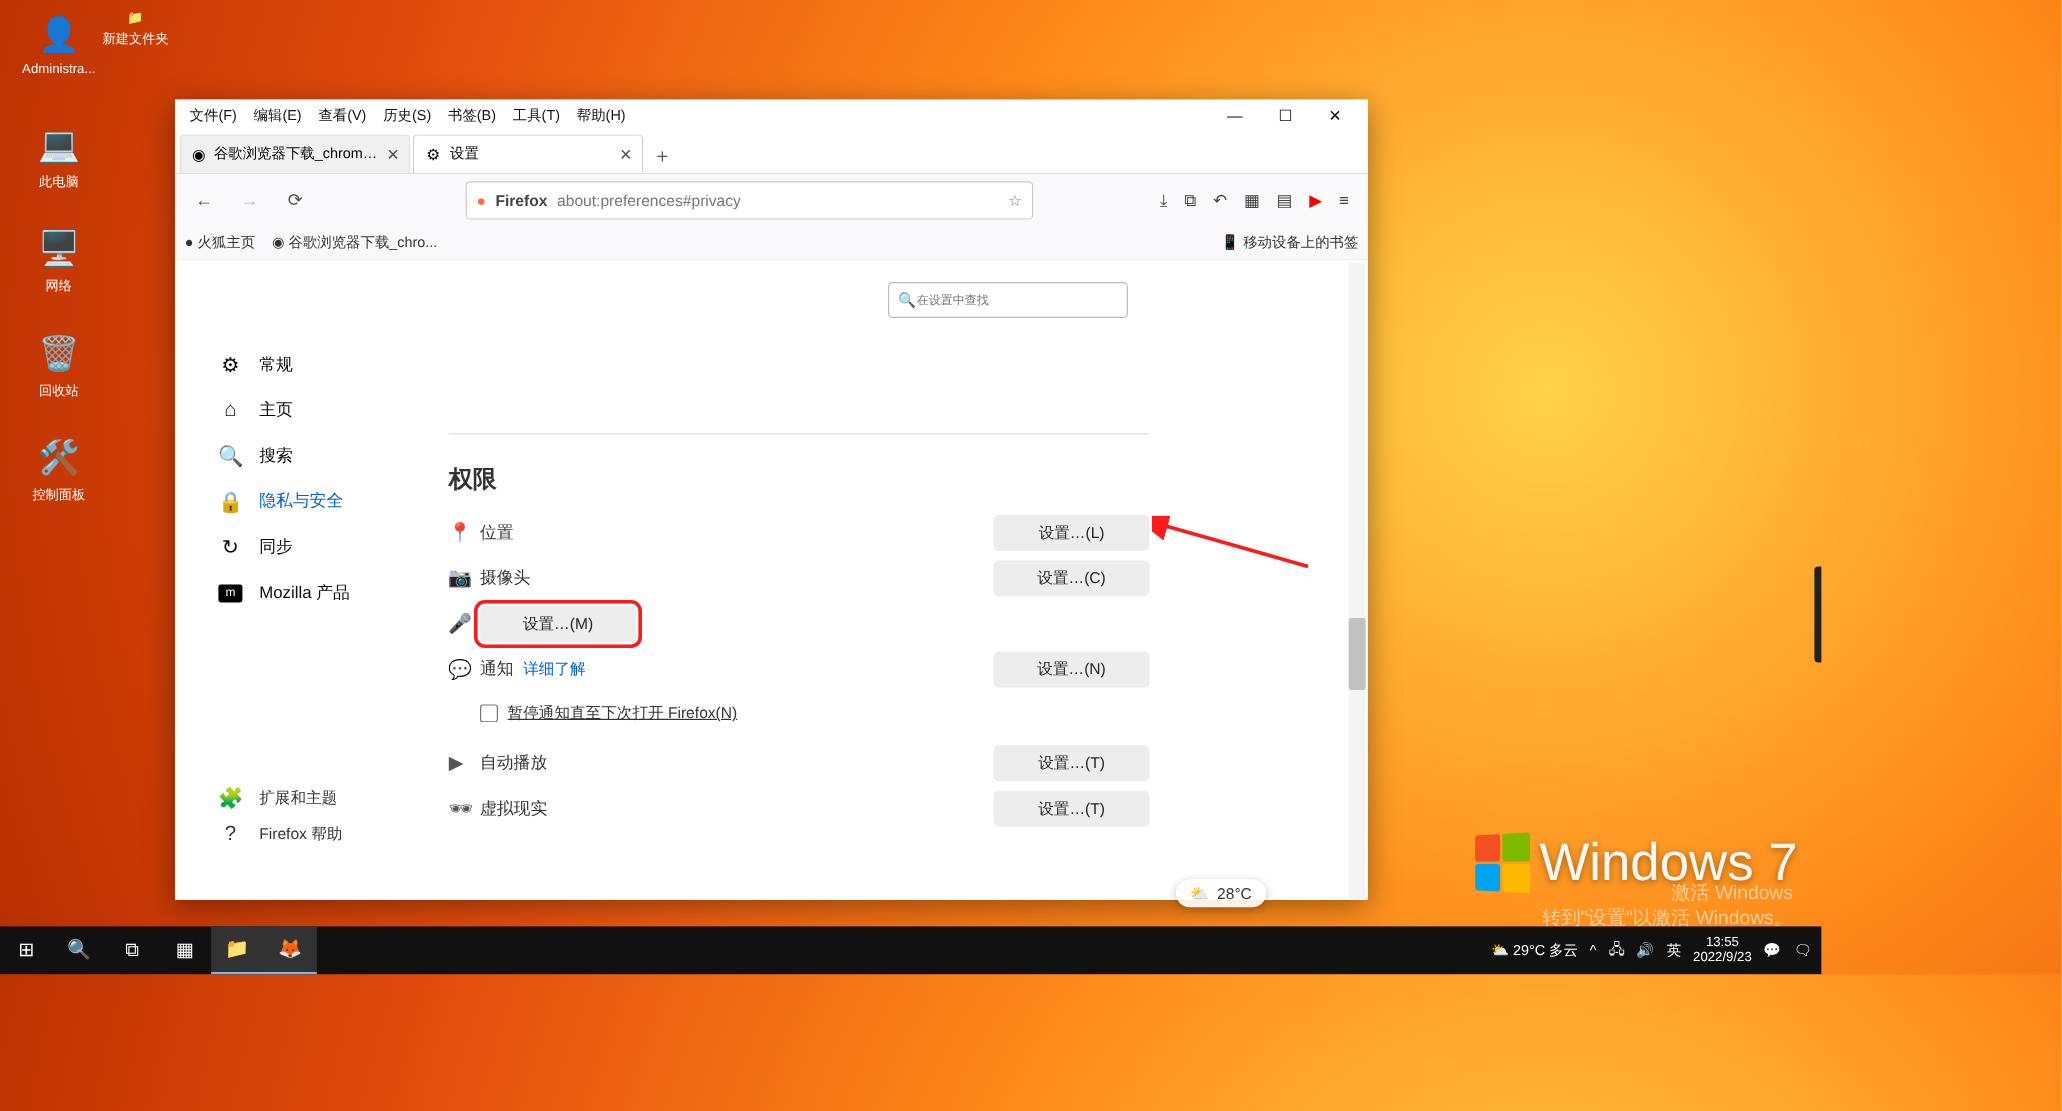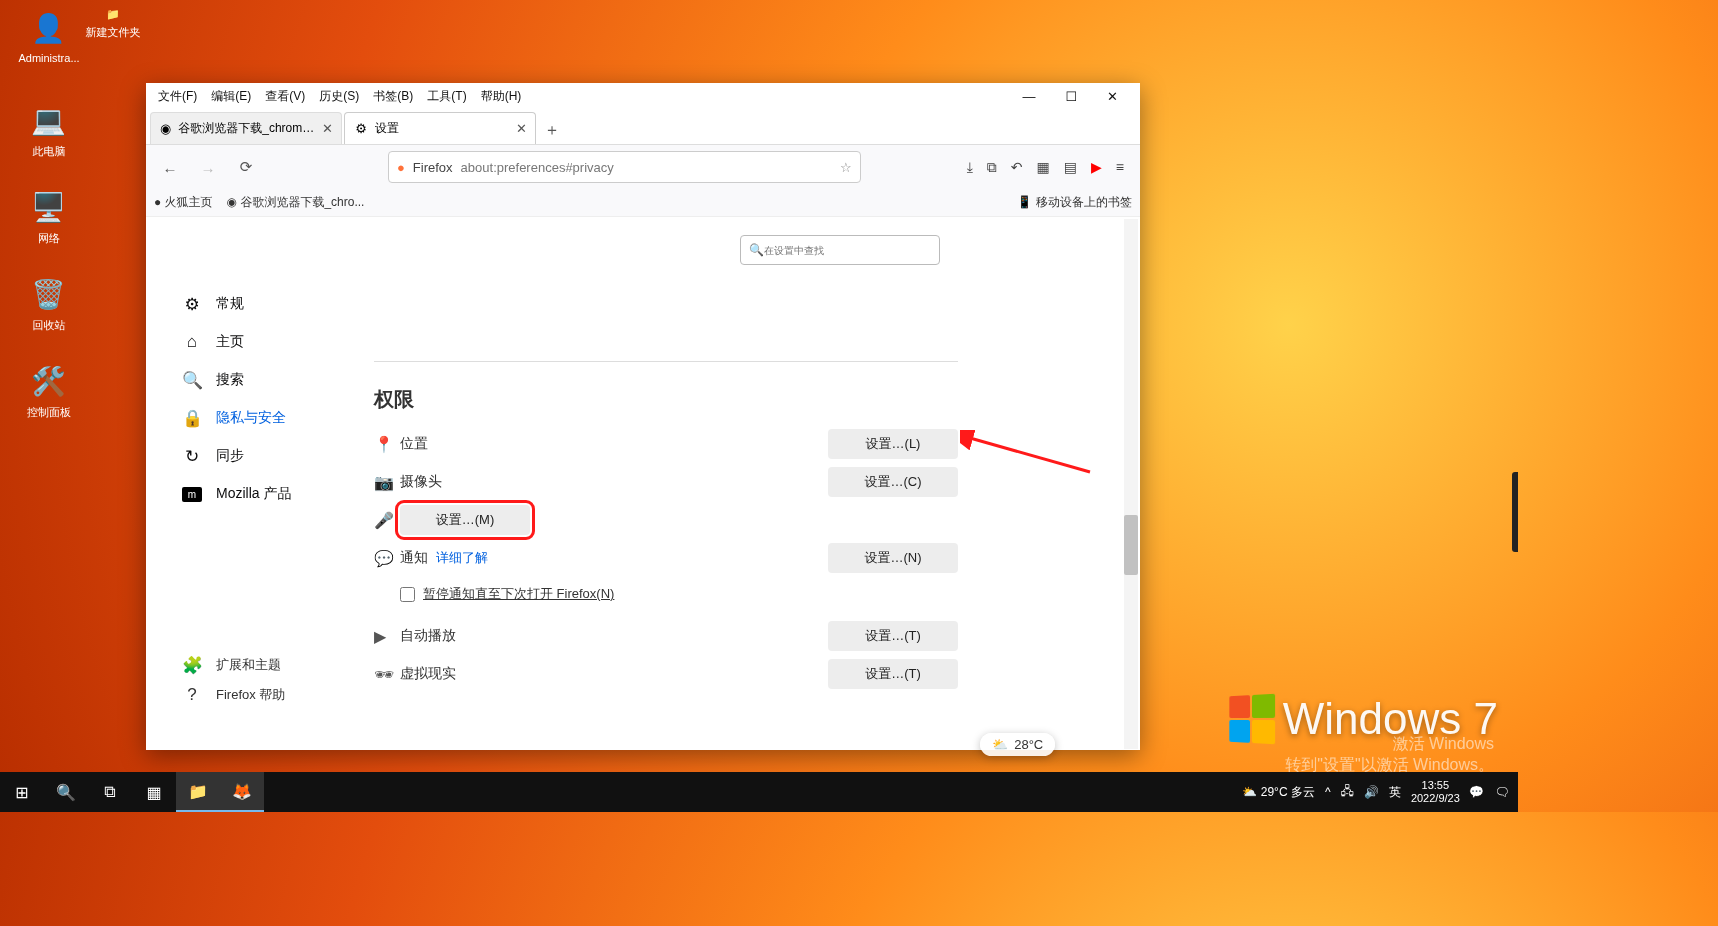--- a/index.html
+++ b/index.html
@@ -137,21 +137,21 @@
     </div>
     <div class="newtab">＋</div>
   </div>
 
   <div class="navbar">
     <div class="nav-btn">←</div>
     <div class="nav-btn" style="color:#bbb">→</div>
     <div class="nav-btn">⟳</div>
     <div class="urlbar">
       <span style="color:#ff7139">●</span>
-      <span style="font-weight:400">Firefox</span>
+      <span style="font-weight:700">Firefox</span>
       <span style="color:#777">about:preferences#privacy</span>
       <span class="star">☆</span>
     </div>
     <div class="toolbar-icons">
       <span>⤓</span>
       <span>⧉</span>
       <span>↶</span>
       <span>▦</span>
       <span>▤</span>
       <span style="color:#f00">▶</span>

